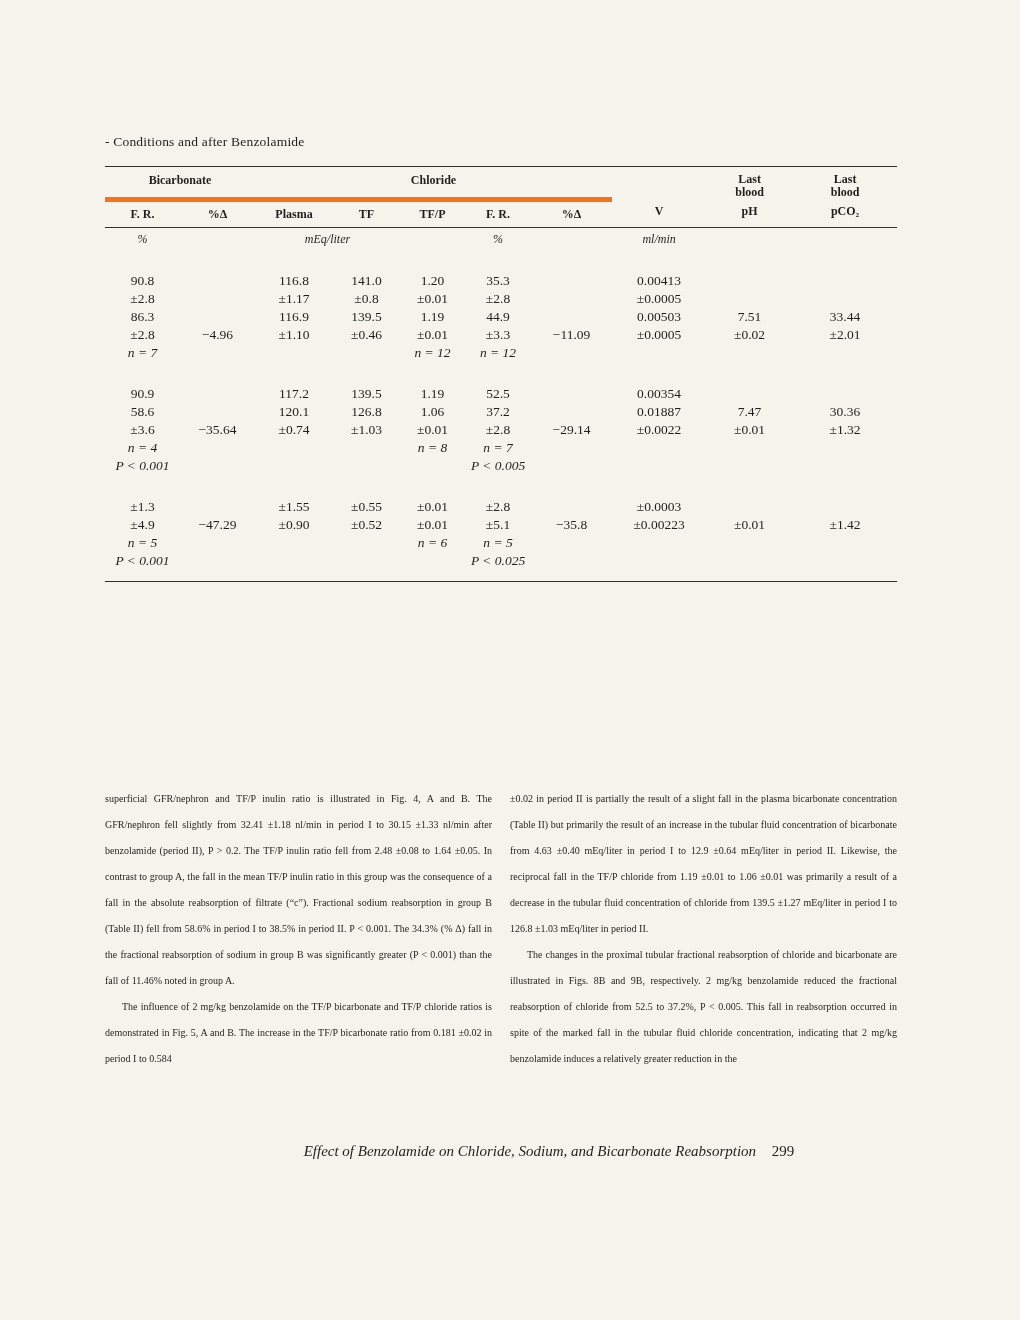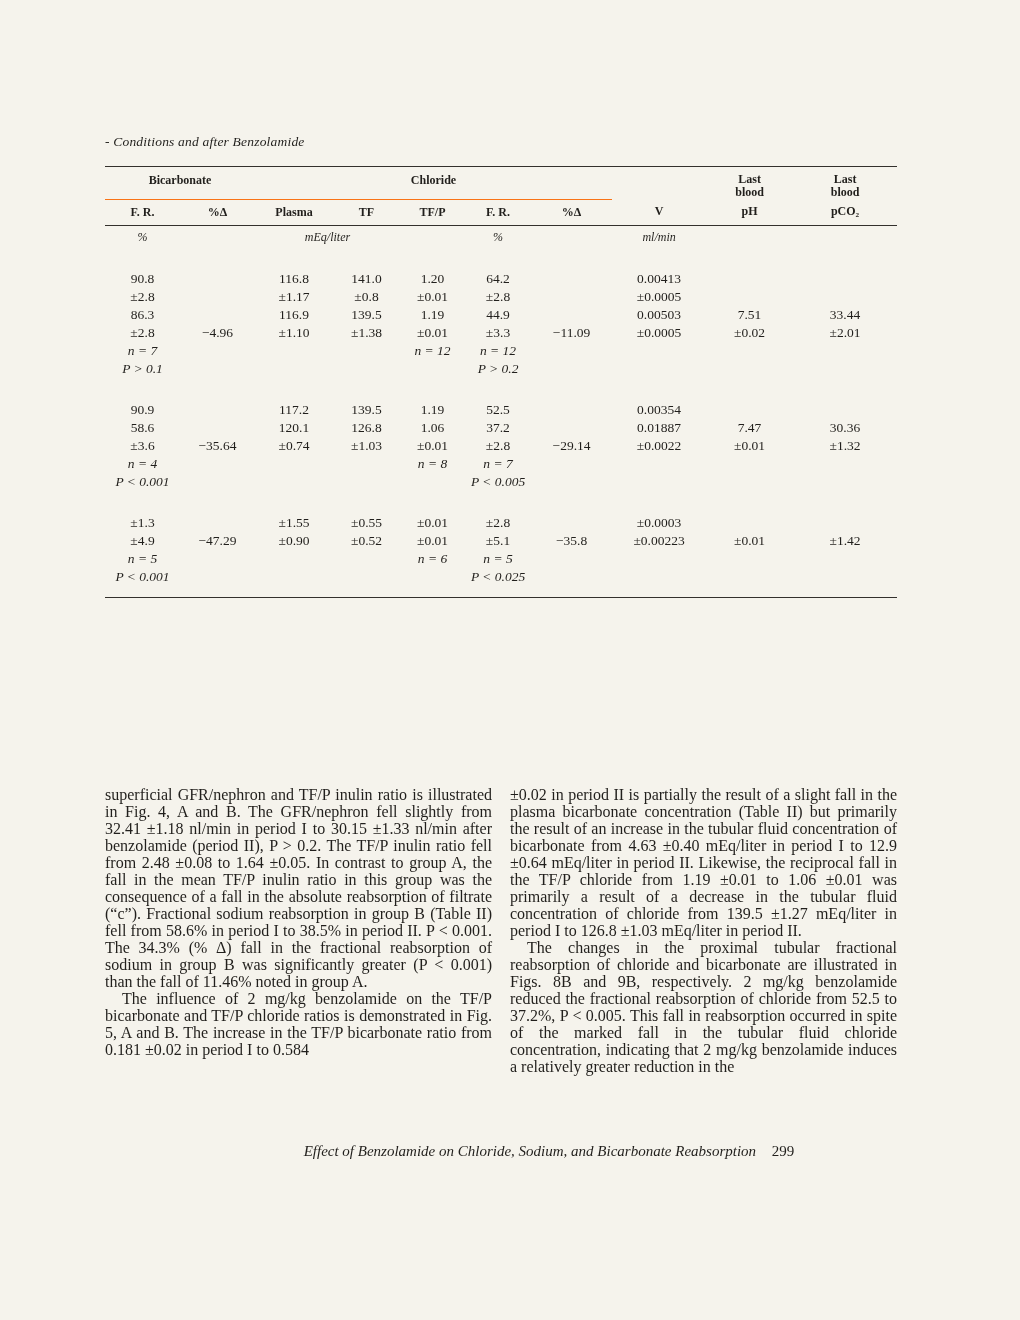--- a/index.html
+++ b/index.html
@@ -10,21 +10,20 @@
     font-family: "Liberation Serif", "DejaVu Serif", serif;
     position: relative;
     overflow: hidden;
   }
   .page { position: absolute; inset: 0; }
 
   
   .caption {
     position: absolute;
     left: 105px; top: 134px;
-    font-style: italic;
     font-size: 13.5px;
     letter-spacing: 0.2px;
   }
 
   
   .tablewrap { position: absolute; left: 105px; top: 166px; width: 792px; }
   table {
     width: 792px;
     table-layout: fixed;
     border-collapse: collapse;
@@ -38,21 +37,21 @@
     padding: 0;
     overflow: visible;
     white-space: nowrap;
   }
   tr.grp th {
     font-size: 12px;
     font-weight: bold;
     padding-top: 6px;
     vertical-align: top;
   }
-  tr.grp th.span { border-bottom: 1px solid #f97316; }
+  tr.grp th.span { border-bottom: 5px solid #f97316; }
   th.twoline { white-space: pre-line; line-height: 13px; }
   tr.cols th {
     font-size: 12px;
     font-weight: bold;
     padding: 5px 0 5px;
     border-bottom: 1.5px solid #33302c;
   }
   tr.units th {
     font-size: 12px;
     font-style: italic;
@@ -70,22 +69,22 @@
   
   .bodytext {
     position: absolute;
     left: 105px; top: 786px;
     width: 792px;
     display: flex;
     gap: 18px;
   }
   .textcol {
     width: 387px;
-    font-size: 16px;
-    line-height: 17px;
+    font-size: 10px;
+    line-height: 26px;
     text-align: justify;
     font-family: Liberation Serif, serif;
   }
   .textcol p + p { text-indent: 17px; }
 
   
   .footer {
     position: absolute;
     left: 105px; top: 1143px;
     width: 792px;
@@ -155,21 +154,21 @@
       <tbody id="table-body">
           <tr class="spacer">
             <td colspan="10"></td>
           </tr>
           <tr>
             <td>90.8</td>
             <td></td>
             <td>116.8</td>
             <td>141.0</td>
             <td>1.20</td>
-            <td>64.2</td>
+            <td>35.3</td>
             <td></td>
             <td>0.00413</td>
             <td></td>
             <td></td>
           </tr>
           <tr>
             <td>±2.8</td>
             <td></td>
             <td>±1.17</td>
             <td>±0.8</td>
@@ -189,47 +188,35 @@
             <td>44.9</td>
             <td></td>
             <td>0.00503</td>
             <td>7.51</td>
             <td>33.44</td>
           </tr>
           <tr>
             <td>±2.8</td>
             <td>−4.96</td>
             <td>±1.10</td>
-            <td>±1.38</td>
+            <td>±0.46</td>
             <td>±0.01</td>
             <td>±3.3</td>
             <td>−11.09</td>
             <td>±0.0005</td>
             <td>±0.02</td>
             <td>±2.01</td>
           </tr>
           <tr>
             <td class="stat">n = 7</td>
             <td></td>
             <td></td>
             <td></td>
             <td class="stat">n = 12</td>
             <td class="stat">n = 12</td>
-            <td></td>
-            <td></td>
-            <td></td>
-            <td></td>
-          </tr>
-          <tr>
-            <td class="stat">P &gt; 0.1</td>
-            <td></td>
-            <td></td>
-            <td></td>
-            <td></td>
-            <td class="stat">P &gt; 0.2</td>
             <td></td>
             <td></td>
             <td></td>
             <td></td>
           </tr>
           <tr class="spacer">
             <td colspan="10"></td>
           </tr>
           <tr>
             <td>90.9</td>

